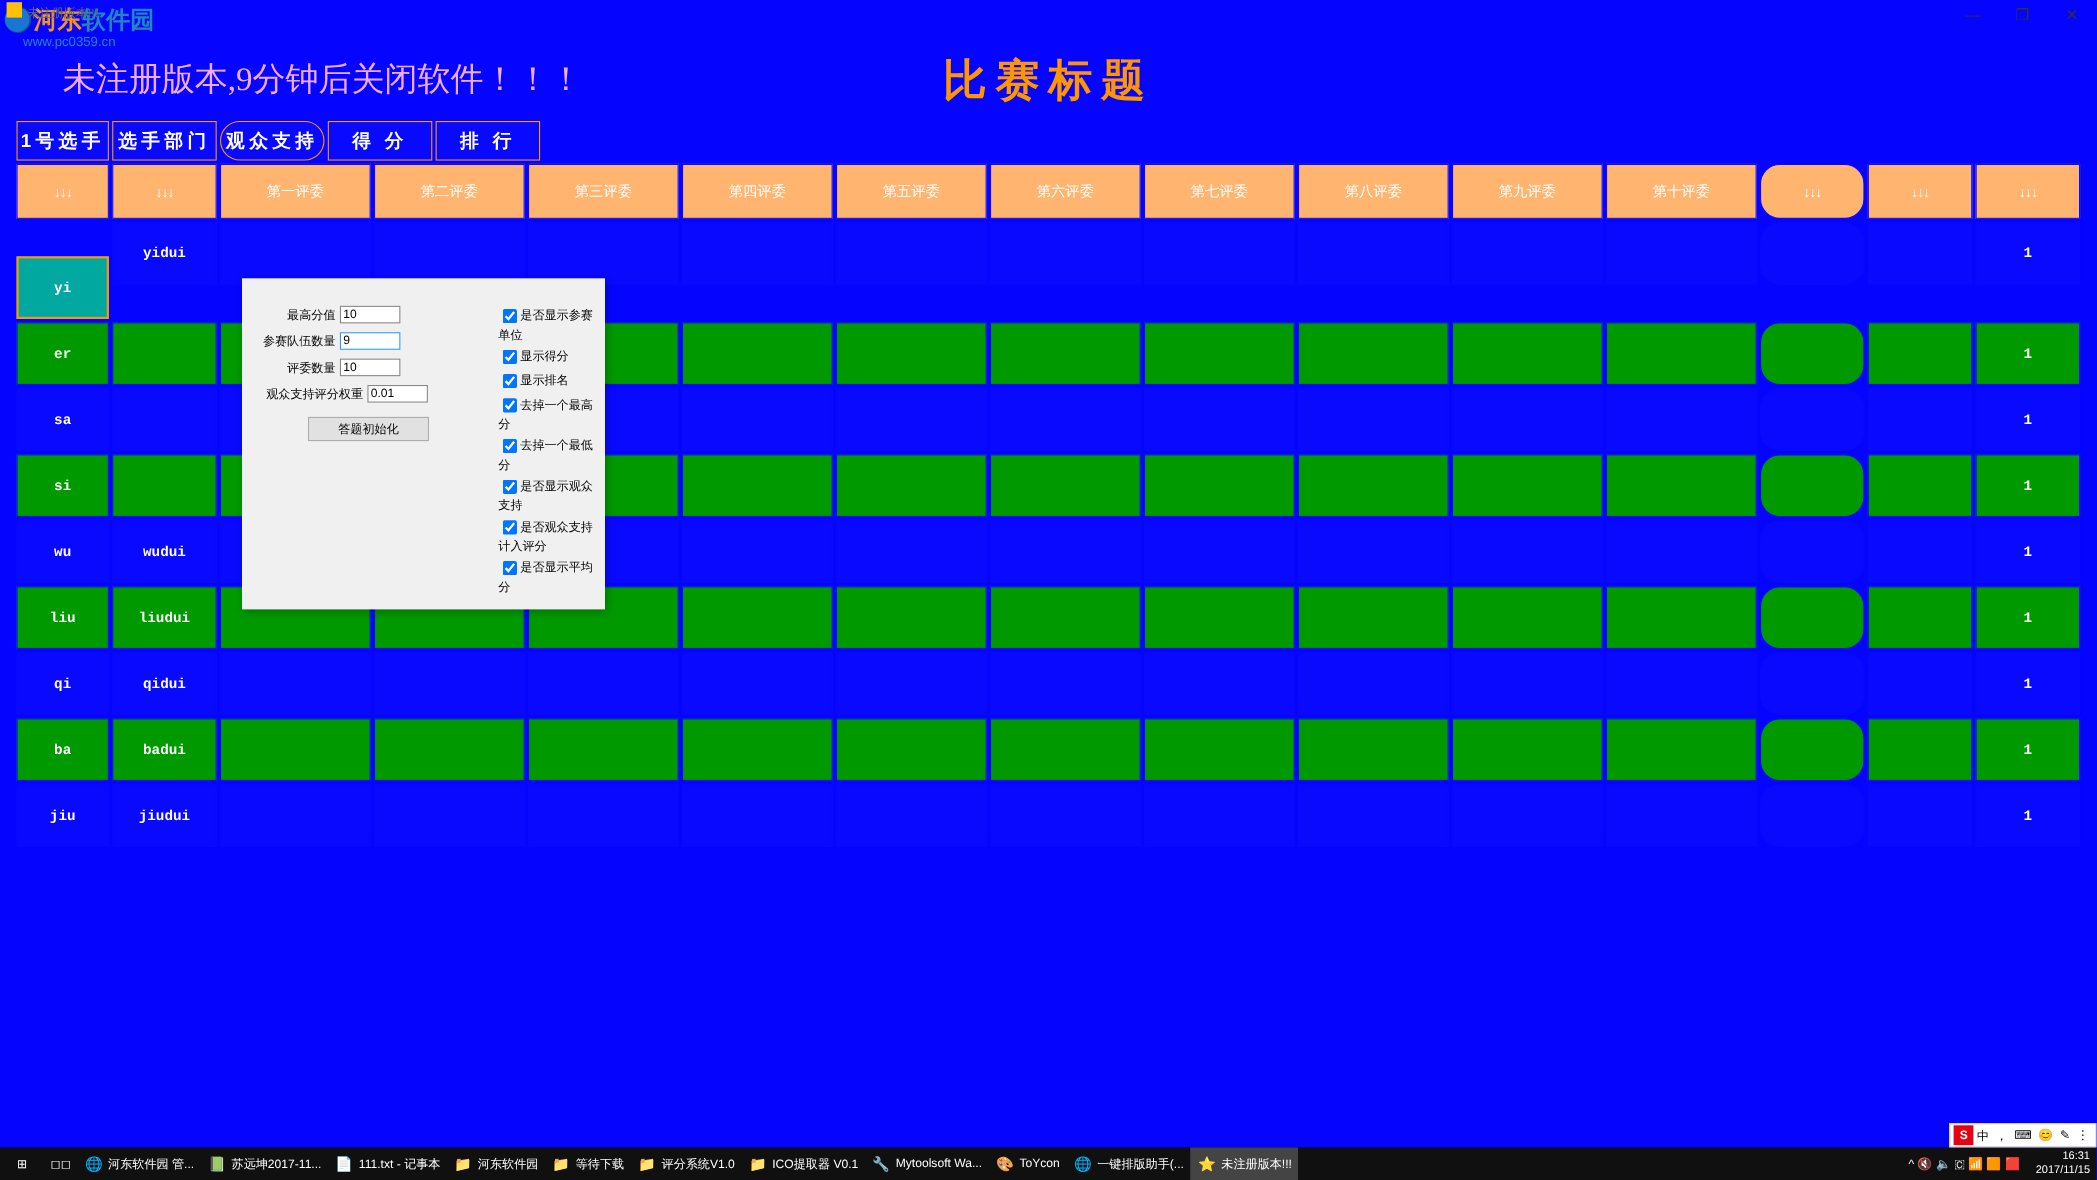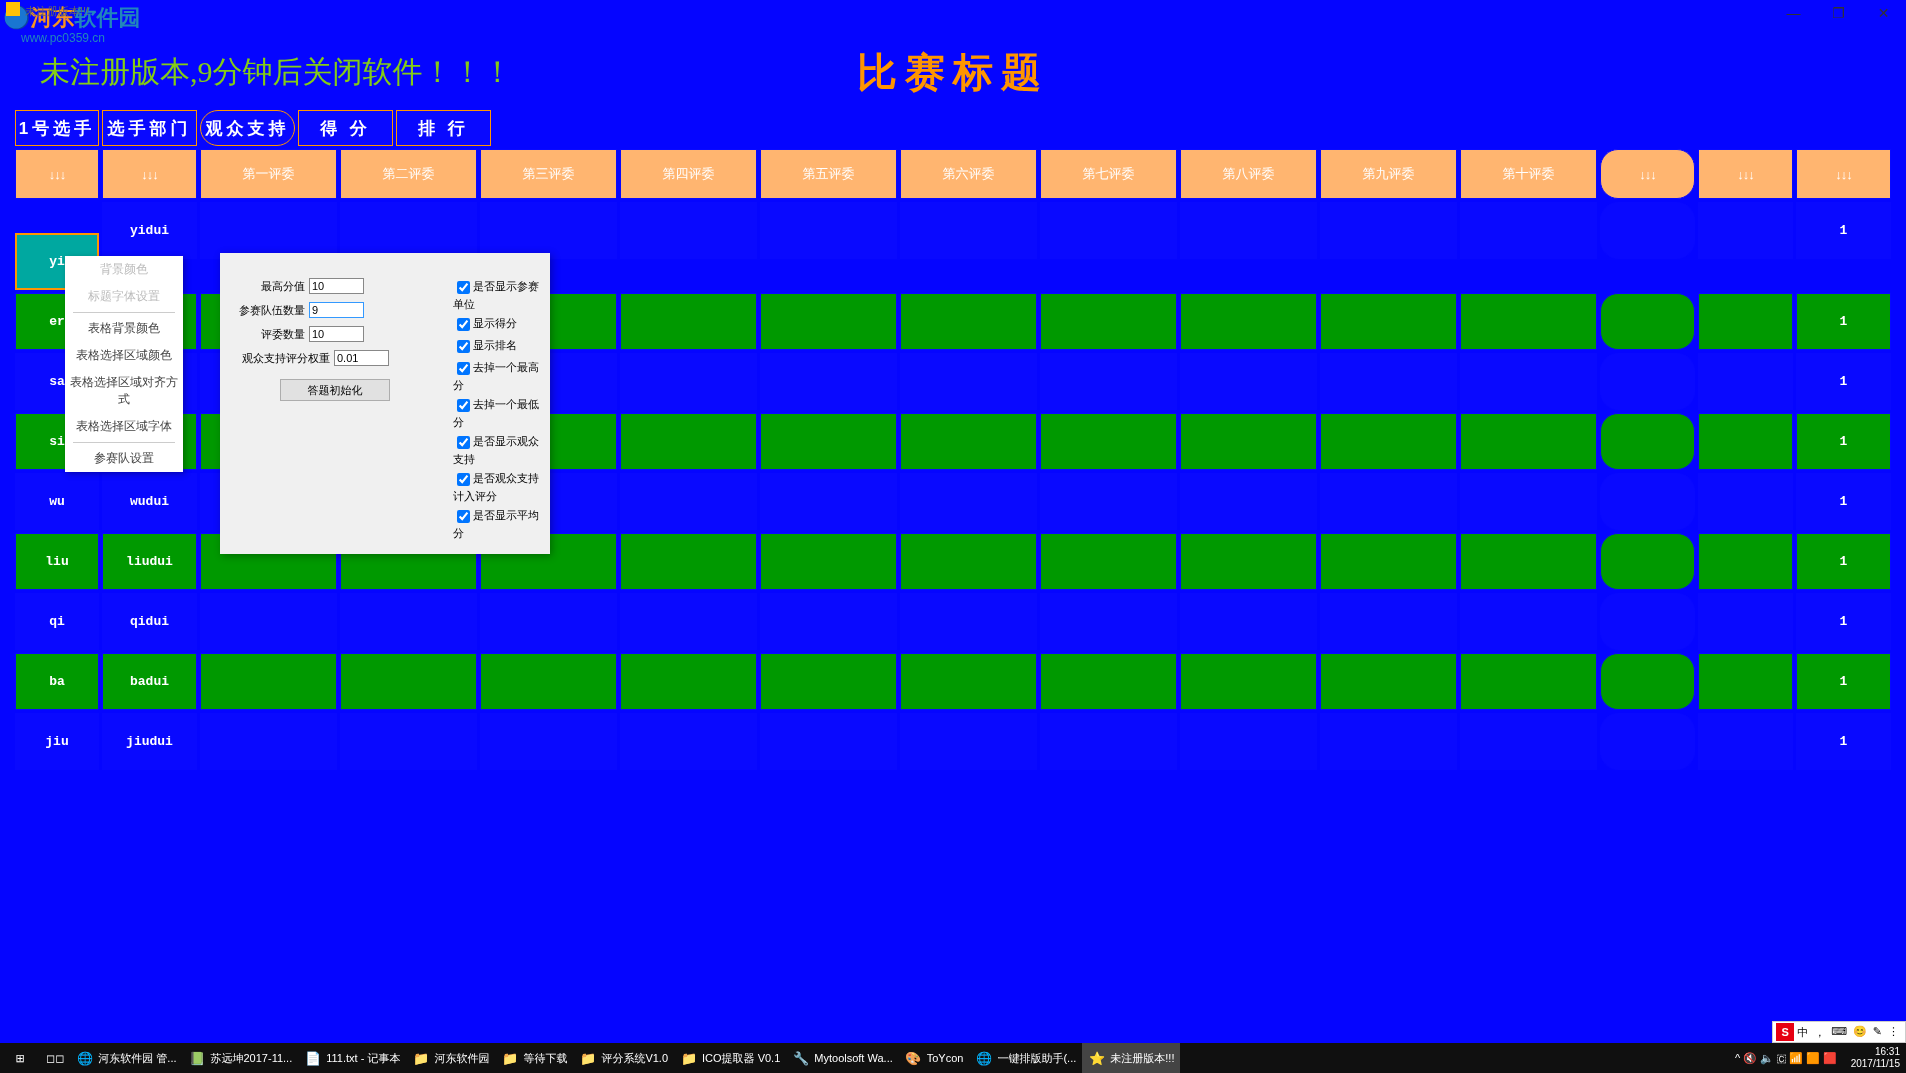--- a/index.html
+++ b/index.html
@@ -7,21 +7,21 @@
   .app{width:1906px;height:1073px;position:relative;background:#0505FF;}
   .watermark{position:absolute;top:3px;left:3px;z-index:5;}
   .watermark .logo{font-size:22px;color:#2286BC;font-weight:bold;}
   .watermark .logo span{color:#F79421;margin-top:37px;}
   .watermark .url{font-size:12px;color:#2286BC;margin-top:-2px;padding-left:18px;}
   .win-title{position:absolute;top:4px;left:25px;font-size:11px;color:#666;z-index:6;}
   .win-icon{position:absolute;top:2px;left:6px;width:14px;height:14px;background:#FFC107;z-index:6;}
   .win-controls{position:absolute;top:0;right:0;display:flex;z-index:6;}
   .win-btn{width:45px;height:28px;line-height:26px;text-align:center;color:#333;font-size:14px;}
   .top-area{position:absolute;top:40px;left:0;right:0;height:65px;display:flex;align-items:center;}
-  .unreg{color:#84cc16;font-size:30px;font-family:SimSun;margin-left:40px;}
+  .unreg{color:#f0abfc;font-size:30px;font-family:SimSun;margin-left:57px;}
   .main-title{position:absolute;left:0;right:0;text-align:center;color:#FF9500;font-size:40px;font-family:KaiTi,STKaiti,serif;font-weight:bold;letter-spacing:8px;}
   .grid{position:absolute;top:110px;left:15px;right:15px;}
   .hdr-row1,.hdr-row2,.data-row{display:flex;}
   .hdr-row1>div{background:#0909FF;border:1px solid #FF9500;color:#fff;display:flex;align-items:center;justify-content:center;height:36px;font-family:SimHei,sans-serif;font-size:17px;letter-spacing:4px;box-sizing:border-box;font-weight:bold;}
   .hdr-row2{margin-top:3px;}
   .hdr-row2>div{background:#FFB570;border:1px solid #0909FF;color:#fff;display:flex;align-items:center;justify-content:center;height:50px;font-family:SimHei,sans-serif;font-size:13px;box-sizing:border-box;}
   .data-row{margin-top:3px;}
   .data-row>div{border:1px solid #0909FF;color:#fff;display:flex;align-items:center;justify-content:center;height:57px;font-family:"Courier New",monospace;font-size:13px;font-weight:bold;box-sizing:border-box;}
   .data-row.blue>div{background:#0909FF;}
   .data-row.green>div{background:#009900;}
@@ -257,31 +257,20 @@
           <div class="c-judge"></div>
           <div class="c-judge"></div>
           <div class="c-judge"></div>
           <div class="c-aud"></div>
           <div class="c-score"></div>
           <div class="c-rank">1</div>
         </div>
       </div>
   </div>
 
-  <div class="menu-popup">
-    <div class="mi disabled">背景颜色</div>
-    <div class="mi disabled">标题字体设置</div>
-    <hr>
-    <div class="mi">表格背景颜色</div>
-    <div class="mi">表格选择区域颜色</div>
-    <div class="mi">表格选择区域对齐方式</div>
-    <div class="mi">表格选择区域字体</div>
-    <hr>
-    <div class="mi">参赛队设置</div>
-  </div>
 
   <div class="settings-popup">
     <div class="sp-body">
       <div class="sp-left">
         <div class="sp-row">
           <label>最高分值</label>
           <input value="10" style="">
         </div>
         <div class="sp-row">
           <label>参赛队伍数量</label>

